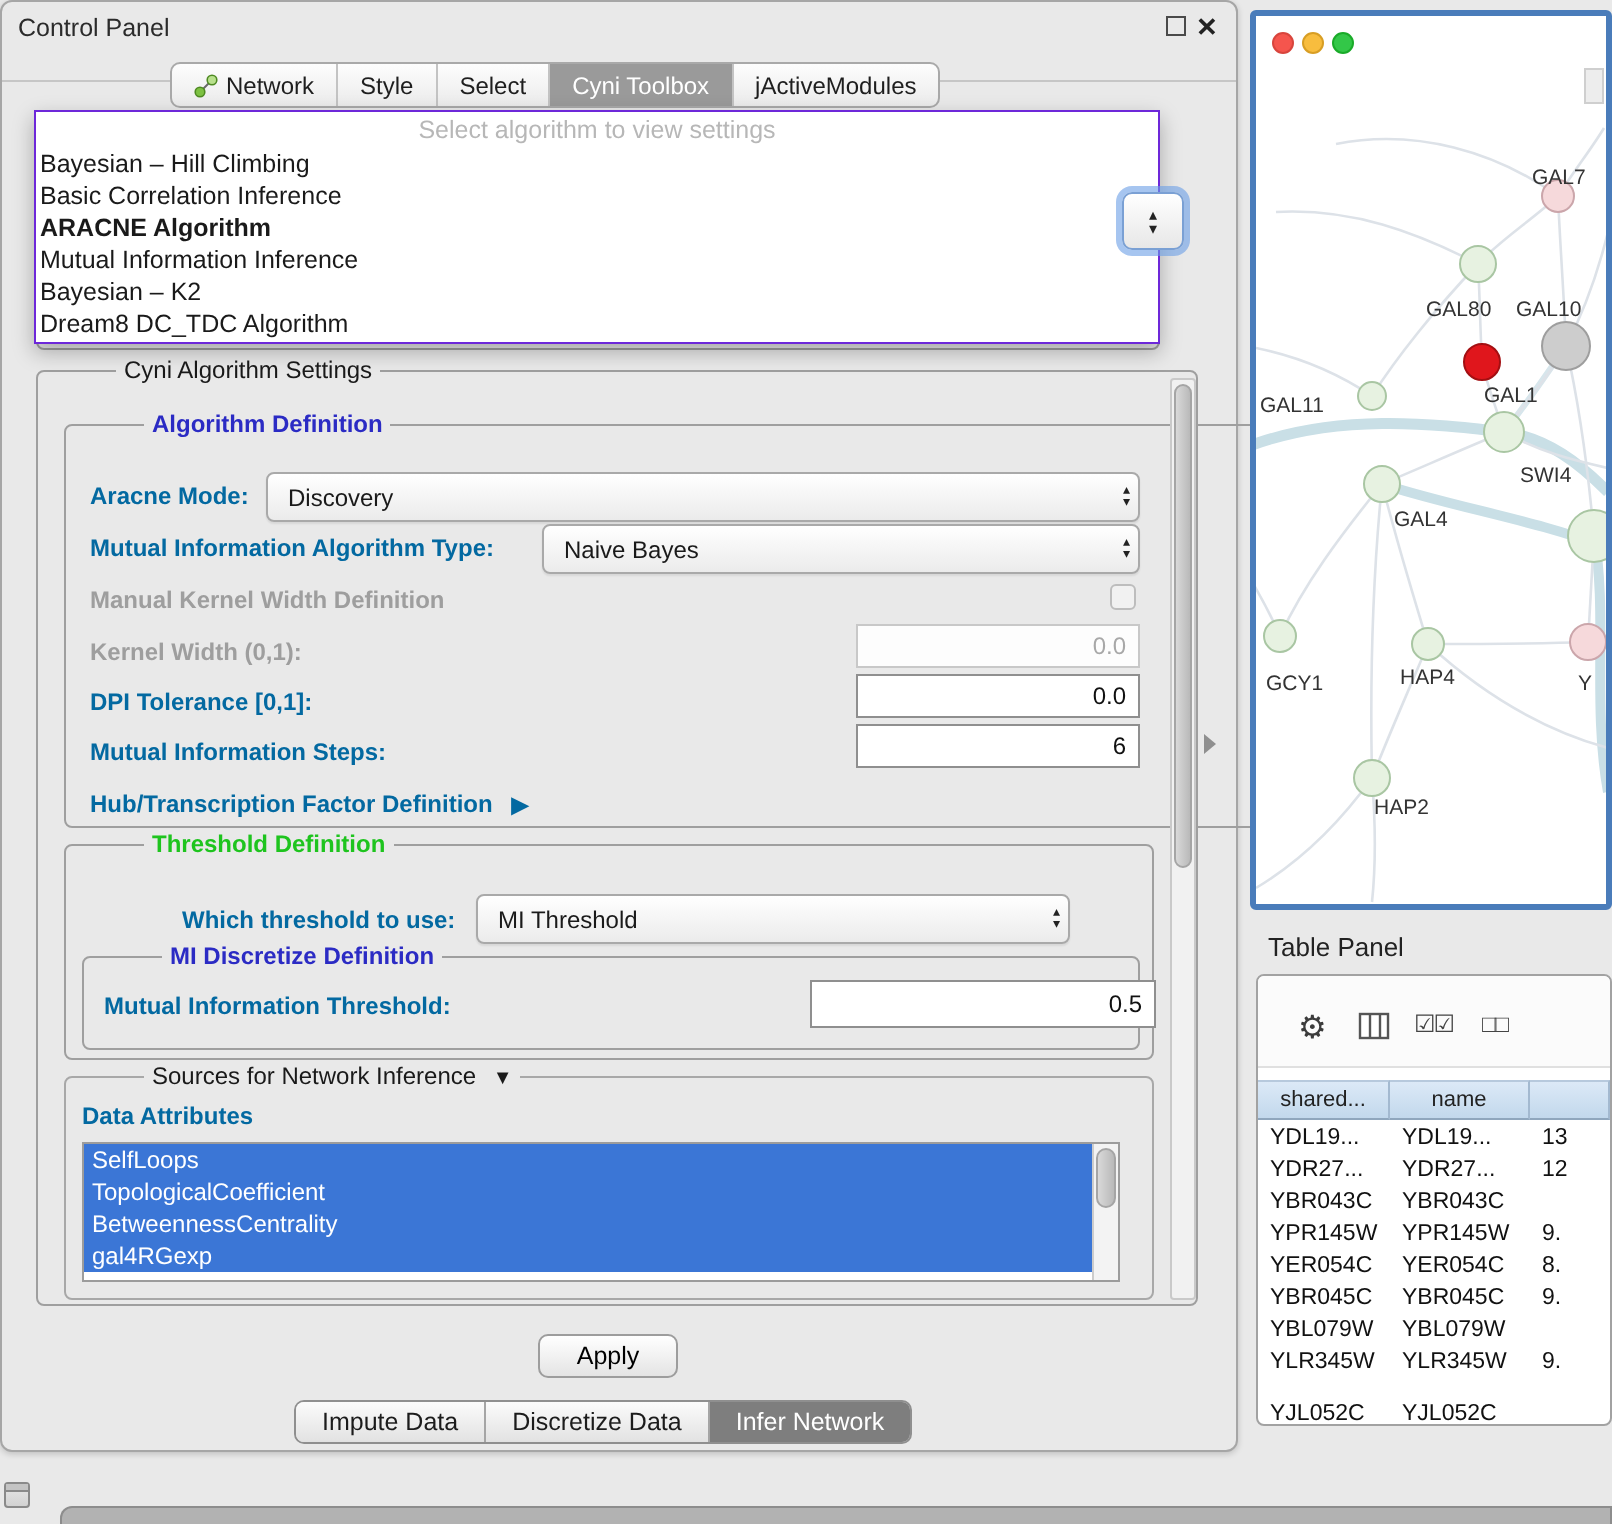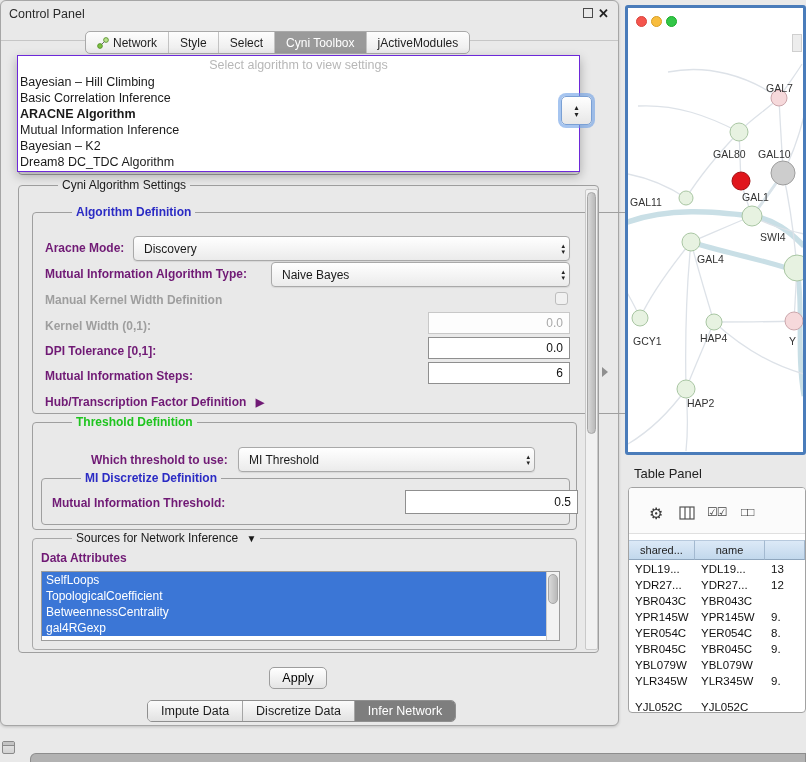--- a/index.html
+++ b/index.html
@@ -17,21 +17,21 @@
   
   .tabbar { position: absolute; display: flex; border: 1px solid #a9a9a9; border-radius: 5px; overflow: hidden; background: linear-gradient(#fdfdfd,#ebebeb); height: 23px; }
   .tab { display: flex; align-items: center; gap: 4px; padding: 0 11px; border-left: 1px solid #c3c3c3; font-size: 12px; color: #1e1e1e; white-space: nowrap; }
   .tab:first-child { border-left: none; }
   .tab.active { background: #9a9a9a; color: #fff; }
 
   
   .g { position: absolute; border: 1px solid #9f9f9f; border-radius: 4px; }
   .leg { position: absolute; top: -8px; left: 8px; background: #e9e9e9; padding: 0 4px; font-size: 12px; white-space: nowrap; margin-left: 31px; }
   .leg.b { font-weight: bold; }
-  .lbl { position: absolute; font-weight: bold; font-size: 12px; white-space: nowrap; color: #701a75; }
+  .lbl { position: absolute; font-weight: bold; font-size: 12px; white-space: nowrap; color: #0369a1; }
   .lbl.dim { color: #9e9e9e; }
 
   
   .combo { position: absolute; border: 1px solid #a9a9a9; border-radius: 4px; background: linear-gradient(#ffffff,#ebebeb); display: flex; align-items: center; padding: 0 22px 0 10px; font-size: 12px; box-shadow: 0 1px 1px rgba(0,0,0,.08); }
   .arrs { position: absolute; right: 4px; top: 50%; transform: translateY(-50%); display: flex; flex-direction: column; align-items: center; font-size: 7px; line-height: 6px; color: #222; }
 
   
   .tf { position: absolute; border: 1px solid #8f8f8f; background: #fff; display: flex; align-items: center; justify-content: flex-end; padding: 0 6px; font-size: 12px; color: #111; }
   .tf.dim { color: #a8a8a8; border-color: #c8c8c8; background: #fdfdfd; }
 
@@ -199,21 +199,21 @@
             <div class="vthumb" style="top:2px;height:30px;"></div>
           </div>
         </div>
       </div>
 
       <div class="scrollpane-bar" style="left:566px;top:3px;width:13px;height:461px;">
         <div class="vthumb" style="position:absolute;left:1px;right:1px;top:2px;height:242px;"></div>
       </div>
     </div>
 
-    <button class="btn" style="left:268px;top:666px;width:58px;height:22px;">Apply</button>
+    <button class="btn" style="left:268px;top:666px;width:70px;height:22px;">Apply</button>
 
     <div class="segbar" style="left:146px;top:699px;">
       <div class="seg">Impute Data</div>
       <div class="seg">Discretize Data</div>
       <div class="seg active">Infer Network</div>
     </div>
   </div>
 
   <div class="popup" style="left:17px;top:55px;width:563px;height:117px;">
     <div class="pph">Select algorithm to view settings</div>

